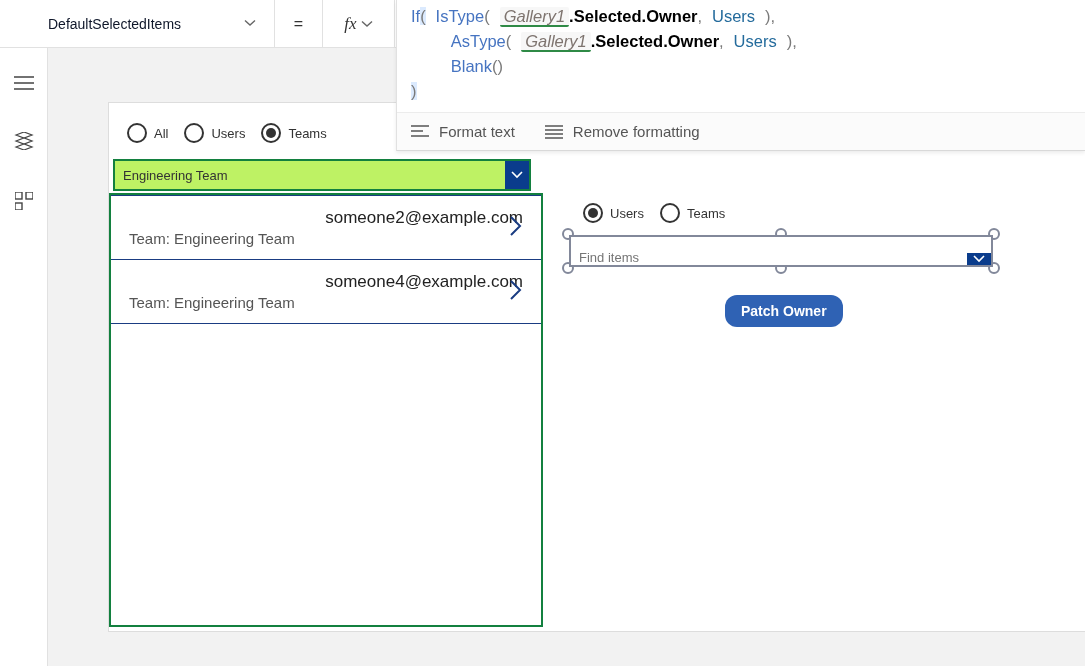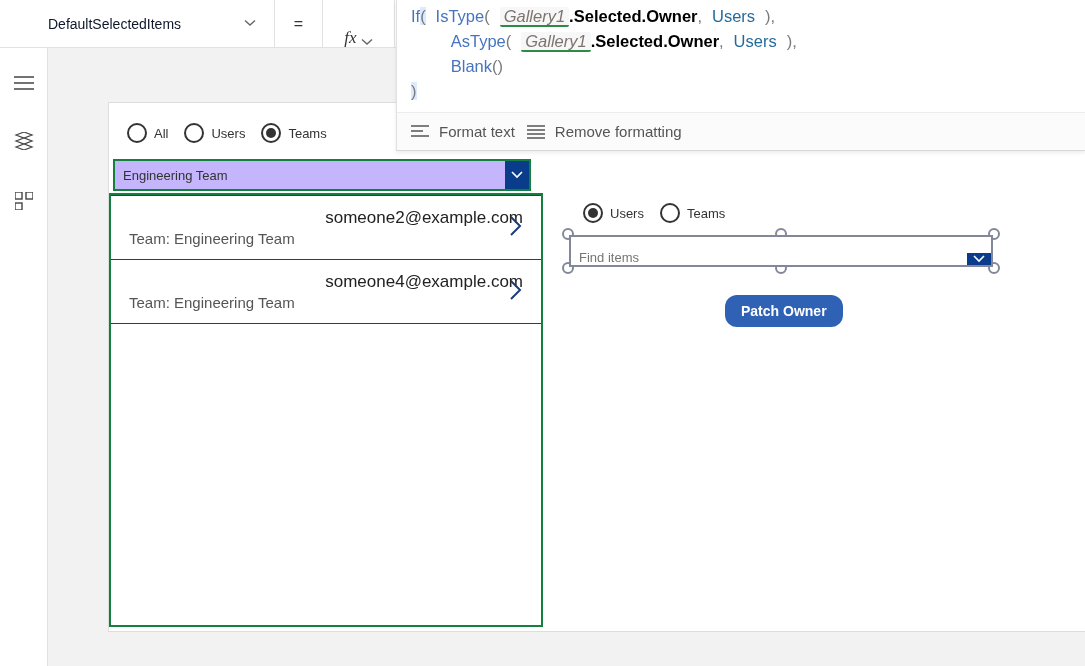--- a/index.html
+++ b/index.html
@@ -4,52 +4,52 @@
 <style>
   * { box-sizing: border-box; margin: 0; padding: 0; font-family: "Segoe UI", sans-serif; }
   body { background: #fff; width: 1085px; height: 666px; overflow: hidden; color: #333; }
 
   
   .top-bar { display: flex; align-items: flex-start; height: 48px; border-bottom: 1px solid #e1e1e1; }
   .prop-dd { width: 275px; height: 48px; display: flex; align-items: center; padding: 0 16px 0 48px; border-right: 1px solid #e1e1e1; position: relative; }
   .prop-dd span { font-size: 14px; color: #0f172a; }
   .prop-dd .chevron { position: absolute; right: 18px; }
   .equals { width: 48px; height: 48px; display: flex; align-items: center; justify-content: center; font-size: 16px; color: #333; border-right: 1px solid #e1e1e1; }
-  .fx-cell { width: 72px; height: 48px; display: flex; align-items: flex-end; justify-content: center; border-right: 1px solid #e1e1e1; gap: 4px; }
+  .fx-cell { width: 72px; height: 48px; display: flex; align-items: center; justify-content: center; border-right: 1px solid #e1e1e1; gap: 4px; }
   .fx { font-style: italic; font-family: "Segoe UI", serif; font-size: 17px; }
   .formula-panel { position: absolute; left: 396px; top: 0; right: 0; background: #fff; border-left: 1px solid #e1e1e1; border-bottom: 1px solid #d9d9d9; z-index: 10; box-shadow: 0 2px 4px rgba(0,0,0,0.08); }
   .formula-content { padding: 4px 14px 8px 14px; font-family: Consolas, monospace; font-size: 16.5px; line-height: 24px; white-space: pre; }
   .tk-func { color: #4674c1; margin-top: 14px; }
   .tk-punc { color: #7a7a7a; }
   .tk-ident { color: #7e746f; font-style: italic; border-bottom: 2px solid #2f8a46; padding: 0 4px; background: #f7f7f7; border-radius: 2px;}
   .tk-mem { color: #000000; font-weight: bold; }
   .tk-type { color: #246b9c; }
   .tk-paren-hl { background: #dbeafe; }
-  .formula-actions { display: flex; align-items: center; gap: 12px; padding: 10px 14px; border-top: 1px solid #ececec; font-size: 15px; color: #555; background:#fbfbfb; }
+  .formula-actions { display: flex; align-items: center; gap: 30px; padding: 10px 14px; border-top: 1px solid #ececec; font-size: 15px; color: #555; background:#fbfbfb; }
   .fa-item { display: inline-flex; align-items: center; gap: 10px; cursor: pointer; }
   .fa-item svg { flex-shrink: 0; }
 
   
   .rail { position: absolute; top: 48px; left: 0; width: 48px; bottom: 0; background: #fff; border-right: 1px solid #e1e1e1; display: flex; flex-direction: column; align-items: center; padding-top: 28px; gap: 38px; }
 
   
   .canvas-bg { position: absolute; left: 48px; top: 48px; right: 0; bottom: 0; background: #f2f2f2; }
   .screen { position: absolute; left: 60px; top: 54px; width: 996px; height: 530px; background: #fff; border: 1px solid #ddd; }
 
   
   .radio-row { position: absolute; display: flex; align-items: center; gap: 16px; }
   .radio-row.left { left: 18px; top: 20px; }
   .radio-row.right { left: 474px; top: 100px; }
   .radio { display: inline-flex; align-items: center; gap: 7px; font-size: 13px; color: #333; cursor: pointer; }
   .radio .circ { width: 20px; height: 20px; border: 2px solid #333; border-radius: 50%; display: inline-flex; align-items: center; justify-content: center; }
   .radio.sel .circ::after { content: ""; width: 10px; height: 10px; background: #333; border-radius: 50%; }
 
   
   .left-combo { position: absolute; left: 4px; top: 56px; width: 418px; height: 32px; border: 2px solid #0a3c8c; display: flex; align-items: stretch; outline: 2px solid #13803f; outline-offset: -2px; }
-  .left-combo .val { flex: 1; padding: 0 8px; display: flex; align-items: center; font-size: 13px; background: #c4b5fd; color: #333; }
+  .left-combo .val { flex: 1; padding: 0 8px; display: flex; align-items: center; font-size: 13px; background: #bef264; color: #333; }
   .left-combo .btn { width: 24px; background: #0a3c8c; display: flex; align-items: center; justify-content: center; }
 
   
   .gallery { position: absolute; left: 0; top: 90px; width: 434px; bottom: 4px; border: 2px solid #13803f; background: #fff; }
   .gitem { border-bottom: 1px solid #1a3c82; padding: 12px 18px; position: relative; cursor: pointer; }
   .gitem:first-child { border-top: 1px solid #1a3c82; }
   .gitem .t1 { font-size: 17px; color: #222; text-align: right; }
   .gitem .t2 { font-size: 15px; color: #555; margin-top: 2px; }
   .gitem .arrow { position: absolute; right: 18px; top: 50%; transform: translateY(-50%); }
 

